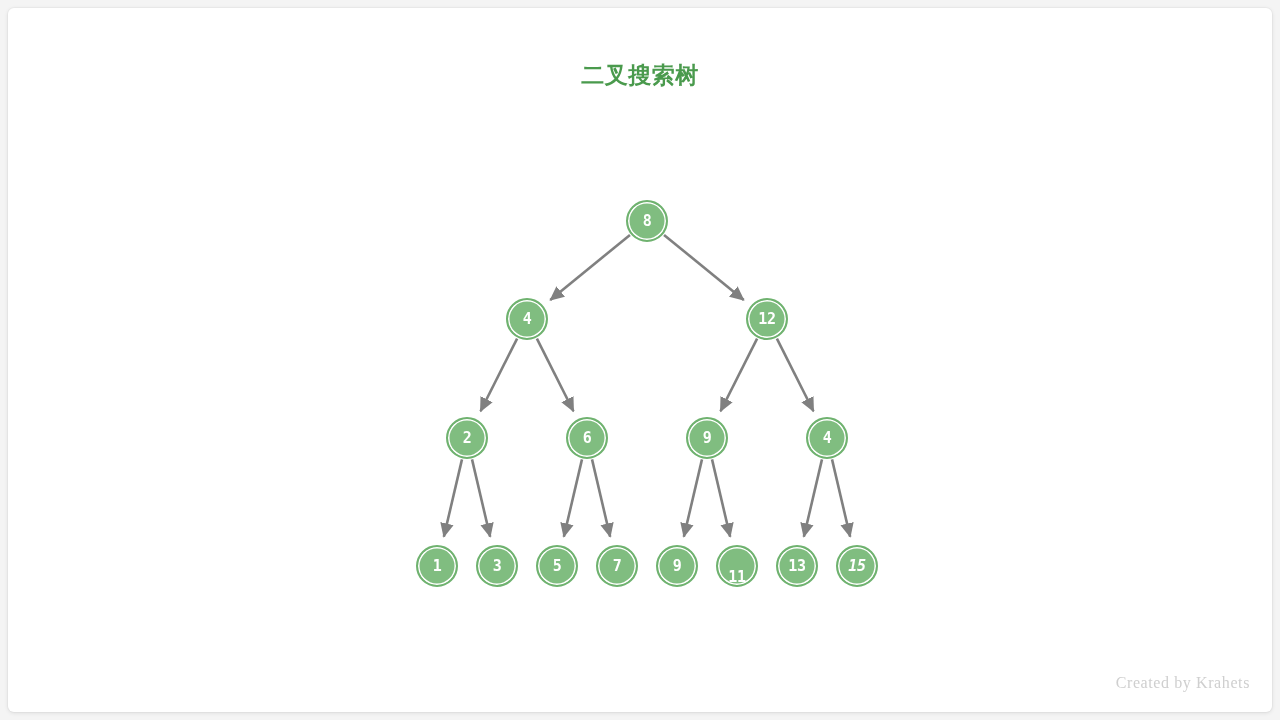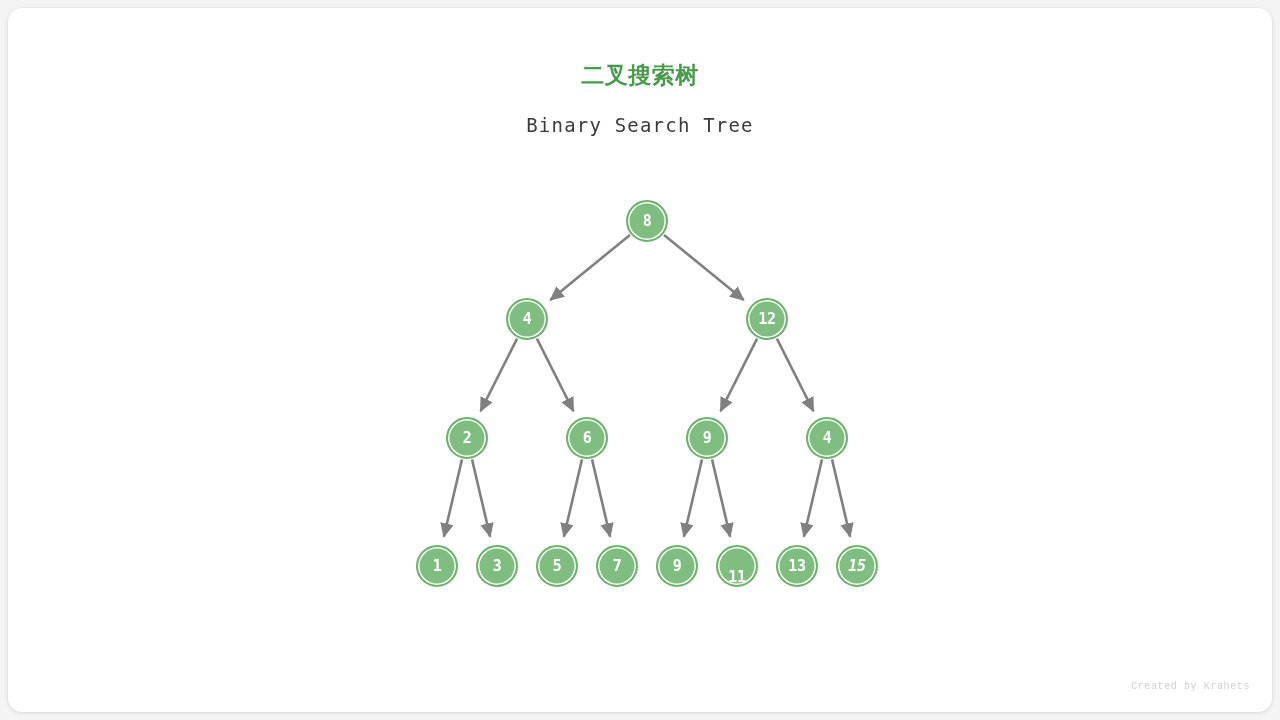--- a/index.html
+++ b/index.html
@@ -13,21 +13,21 @@
     font-family: "Liberation Sans", sans-serif;
     overflow: hidden;
   }
   .card {
     position: absolute;
     left: 8px;
     top: 8px;
     width: 1264px;
     height: 704px;
     background: #ffffff;
-    border-radius: 14px;
+    border-radius: 6px;
     box-shadow: 0 1px 4px rgba(0,0,0,0.10), 0 0 0 1px rgba(0,0,0,0.025);
     overflow: hidden;
   }
   .title {
     position: absolute;
     left: 0;
     top: 52px;
     width: 1264px;
     text-align: center;
     font-family: "DejaVu Sans", "Liberation Sans", sans-serif;
@@ -45,22 +45,22 @@
     font-family: "DejaVu Sans Mono", "Liberation Mono", monospace;
     font-size: 19px;
     font-weight: normal;
     color: #3a3a3a;
     letter-spacing: 1.2px;
   }
   .footer {
     position: absolute;
     right: 22px;
     bottom: 20px;
-    font-family: Liberation Mono, monospace;
-    font-size: 10px;
+    font-family: Liberation Serif, serif;
+    font-size: 16px;
     color: #cfcfcf;
     letter-spacing: 0.6px;
   }
   .tree-stage {
     position: absolute;
     left: 0;
     top: 0;
     width: 1264px;
     height: 704px;
   }
@@ -89,21 +89,20 @@
     letter-spacing: -0.3px;
     user-select: none;
   }
 </style>
 </head>
 <body>
 
 <div class="card">
 
   <div class="title">二叉搜索树</div>
-  <div class="subtitle">Binary Search Tree</div>
 
   <div class="tree-stage">
     <svg class="tree-svg" width="1264" height="704">
       <defs>
         <marker id="arrowhead" markerWidth="6" markerHeight="6" refX="5.2" refY="3" orient="auto" markerUnits="strokeWidth">
           <path d="M0,0.4 L5.6,3 L0,5.6 z" fill="#808080"></path>
         </marker>
       </defs>
       <g id="edge-group">
           <line x1="621.9602931930939" y1="226.91576055897332" x2="542.2359638275992" y2="292.0239628741273" stroke="#808080" stroke-width="2.6" marker-end="url(#arrowhead)"></line>

